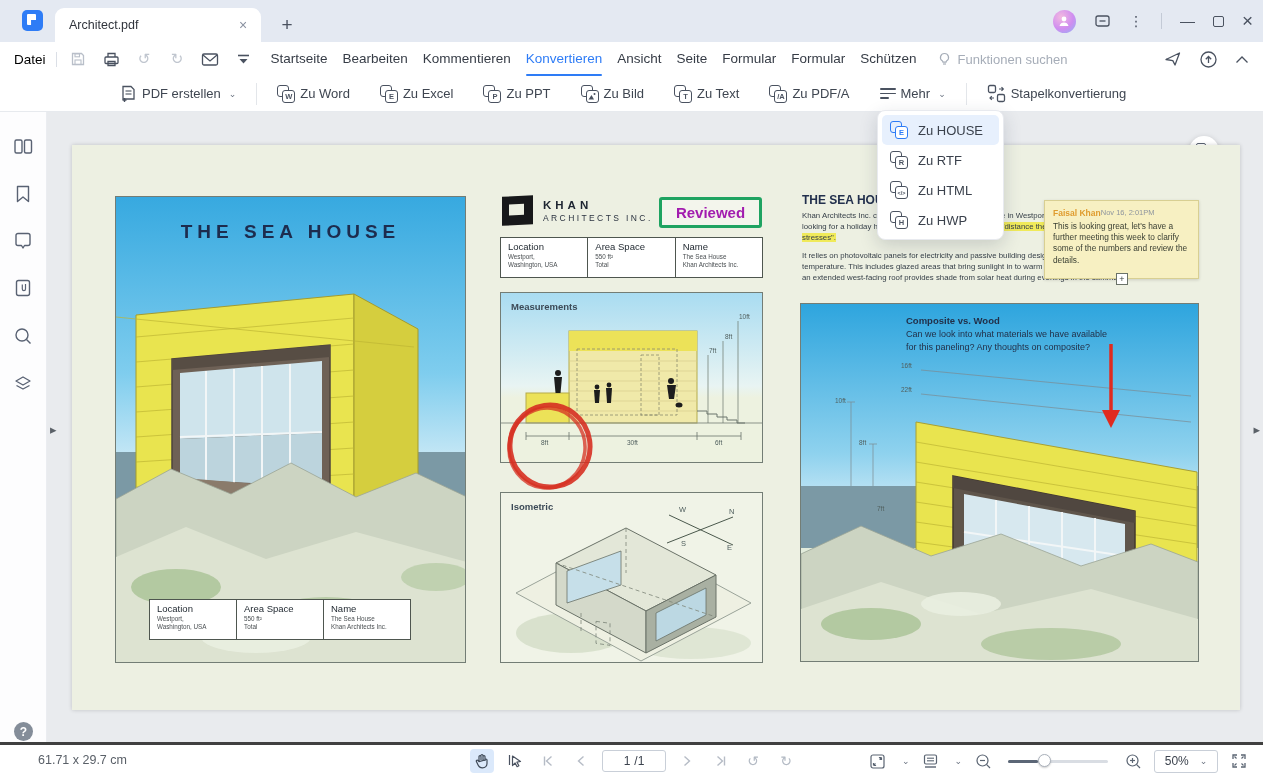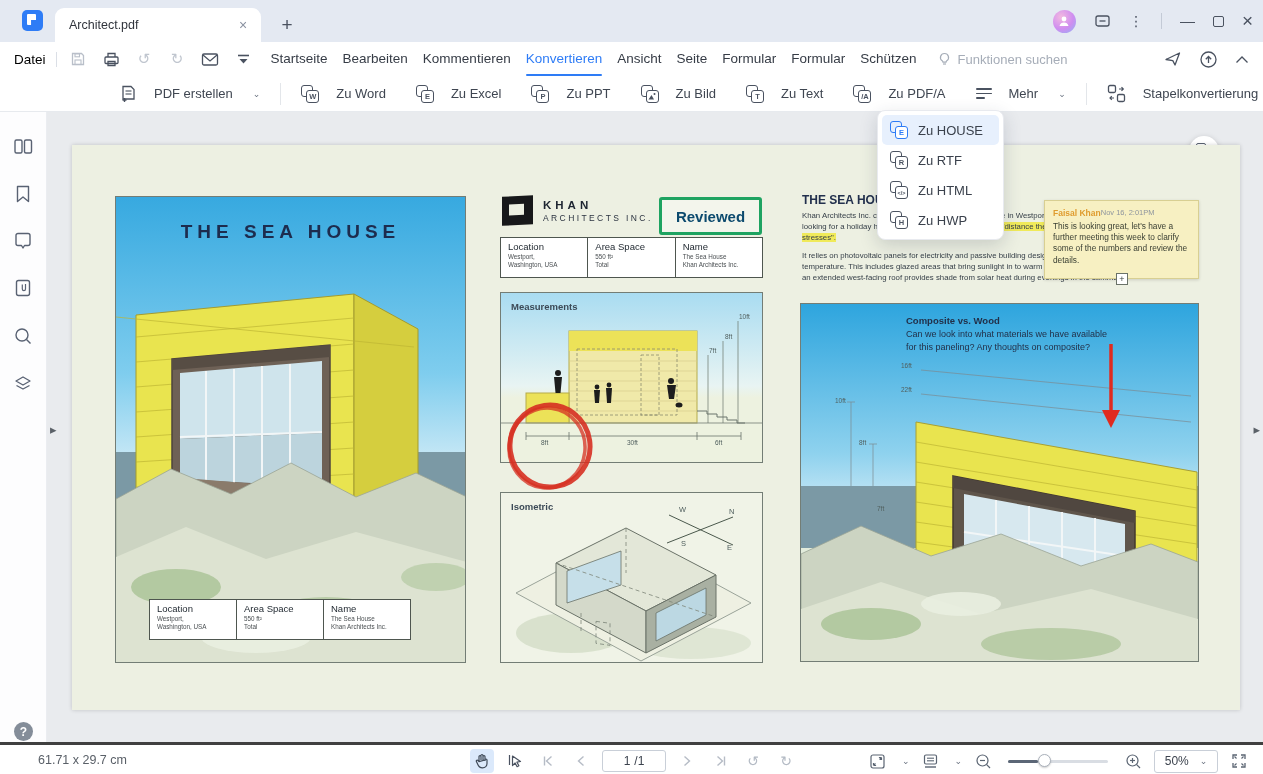--- a/index.html
+++ b/index.html
@@ -32,21 +32,21 @@
   .undo-redo { font-size:15px; color:#c0c6cf; }
   .menu-items { display:flex; align-items:center; gap:15px; margin-left:16px; height:34px; }
   .mi { font-size:13.5px; color:#363c46; height:34px; line-height:34px; position:relative; white-space:nowrap; }
   .mi.active { color:#2e7cf6; }
   .mi.active::after { content:""; position:absolute; left:0; right:0; bottom:0; height:2.5px; background:#2e7cf6; border-radius:2px; }
   .fn-search { display:flex; align-items:center; gap:6px; margin-left:20px; color:#a6adb8; font-size:13px;justify-content:flex-end; }
   .mb-right { margin-left:auto; display:flex; align-items:center; gap:17px; }
 
   
   .toolbar { position:absolute; left:0; top:76px; width:100%; height:36px; background:#fff; border-bottom:1px solid #e7eaee; display:flex; align-items:center; padding-left:120px; }
-  .tbtn { display:flex; align-items:center; gap:17px; font-size:13px; color:#3f4651; white-space:nowrap; }
+  .tbtn { display:flex; align-items:center; gap:5px; font-size:13px; color:#3f4651; white-space:nowrap; }
   .t-div { width:1px; height:22px; background:#e3e6ea; margin:0 20px; }
   .gap30 { margin-left:30px; }
   .chev { font-size:9px; color:#6a7280; margin-left:3px; }
   .conv-ico { position:relative; width:18px; height:18px; flex:none; }
   .conv-ico .back { position:absolute; left:0; top:0; width:12px; height:12px; border:1.3px solid #4a5260; border-radius:3px; }
   .conv-ico .front { position:absolute; right:0; bottom:0; width:13px; height:13px; border:1.3px solid #4a5260; border-radius:3px; background:#fff; display:flex; align-items:center; justify-content:center; font-size:7.5px; font-weight:bold; color:#4a5260; }
   .conv-ico.blue .back, .conv-ico.blue .front { border-color:#2e7cf6; color:#2e7cf6; }
   .mehr-ico { display:flex; flex-direction:column; gap:3px; width:16px; }
   .mehr-ico span { height:1.6px; background:#4a5260; border-radius:1px; }
   .mehr-ico span:nth-child(3) { width:9px; }
@@ -82,21 +82,21 @@
   .it-col:last-child { border-right:none; }
   .it-h { font-size:9.5px; color:#232b33; margin-bottom:1px; }
   .it-v { font-size:6.3px; color:#4a4f52; line-height:1.25; }
 
   
   .firm { position:absolute; left:430px; top:51px; display:flex; align-items:center; gap:10px; }
   .firm-logo { width:31px; height:29px; background:#17181a; position:relative; transform:skewY(-3deg); }
   .firm-logo::after { content:""; position:absolute; left:7px; top:8px; width:15px; height:11px; background:#edf0e2; }
   .firm-n1 { font-size:11.5px; font-weight:bold; letter-spacing:4px; color:#1d2430; }
   .firm-n2 { font-size:8.5px; letter-spacing:2.4px; color:#2b3340; margin-top:2px; }
-  .stamp { position:absolute; left:587px; top:52px; width:103px; height:38px; border:3px solid #1ea361; border-radius:3px; color:#0c4a6e; font-size:15px; font-weight:bold; display:flex; align-items:center; justify-content:center; background:rgba(255,255,255,.35); }
+  .stamp { position:absolute; left:587px; top:52px; width:103px; height:31px; border:3px solid #1ea361; border-radius:3px; color:#a21caf; font-size:15px; font-weight:bold; display:flex; align-items:center; justify-content:center; background:rgba(255,255,255,.35); }
   .mid-table { left:428px; top:92px; width:263px; height:41px; }
   .meas-box { left:428px; top:147px; width:263px; height:171px; background:linear-gradient(#a9dcf1, #e8f4f3 55%, #edf2e0 62%); }
   .iso-box { left:428px; top:347px; width:263px; height:171px; background:#f0f3e7; }
   .box-title { position:absolute; left:10px; top:8px; font-size:9.5px; font-weight:bold; color:#3c4a57; }
   .dim-label { position:absolute; font-size:6.5px; color:#51605f; }
   .red-overlay { position:absolute; left:430px; top:255px; width:96px; height:92px; z-index:5; pointer-events:none; }
 
   
   .article-h { position:absolute; left:730px; top:48px; font-size:12px; font-weight:bold; color:#22304d; }
   .article-p { position:absolute; left:730px; width:338px; font-size:7.8px; line-height:1.42; color:#374049; }

